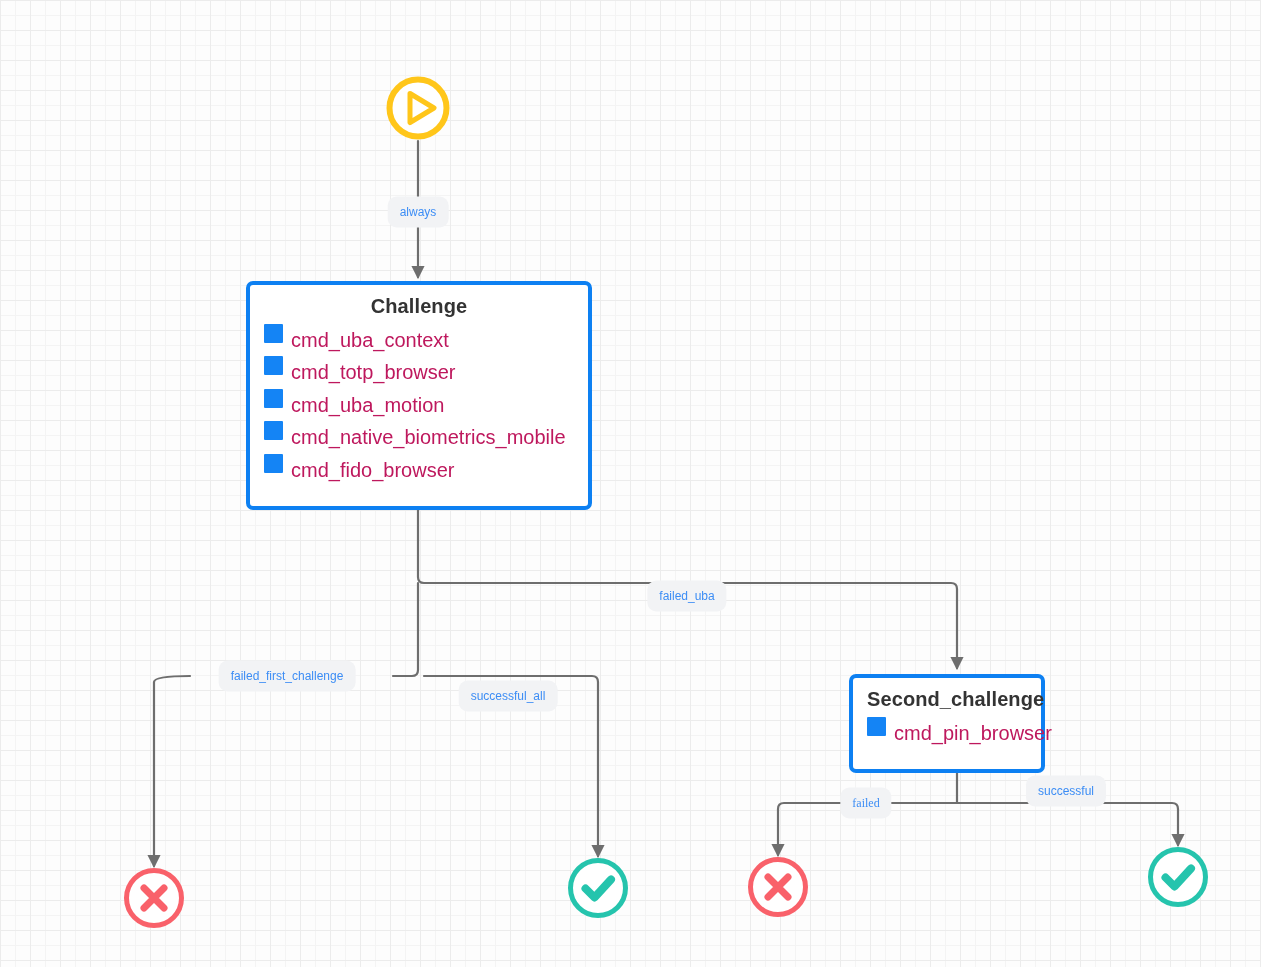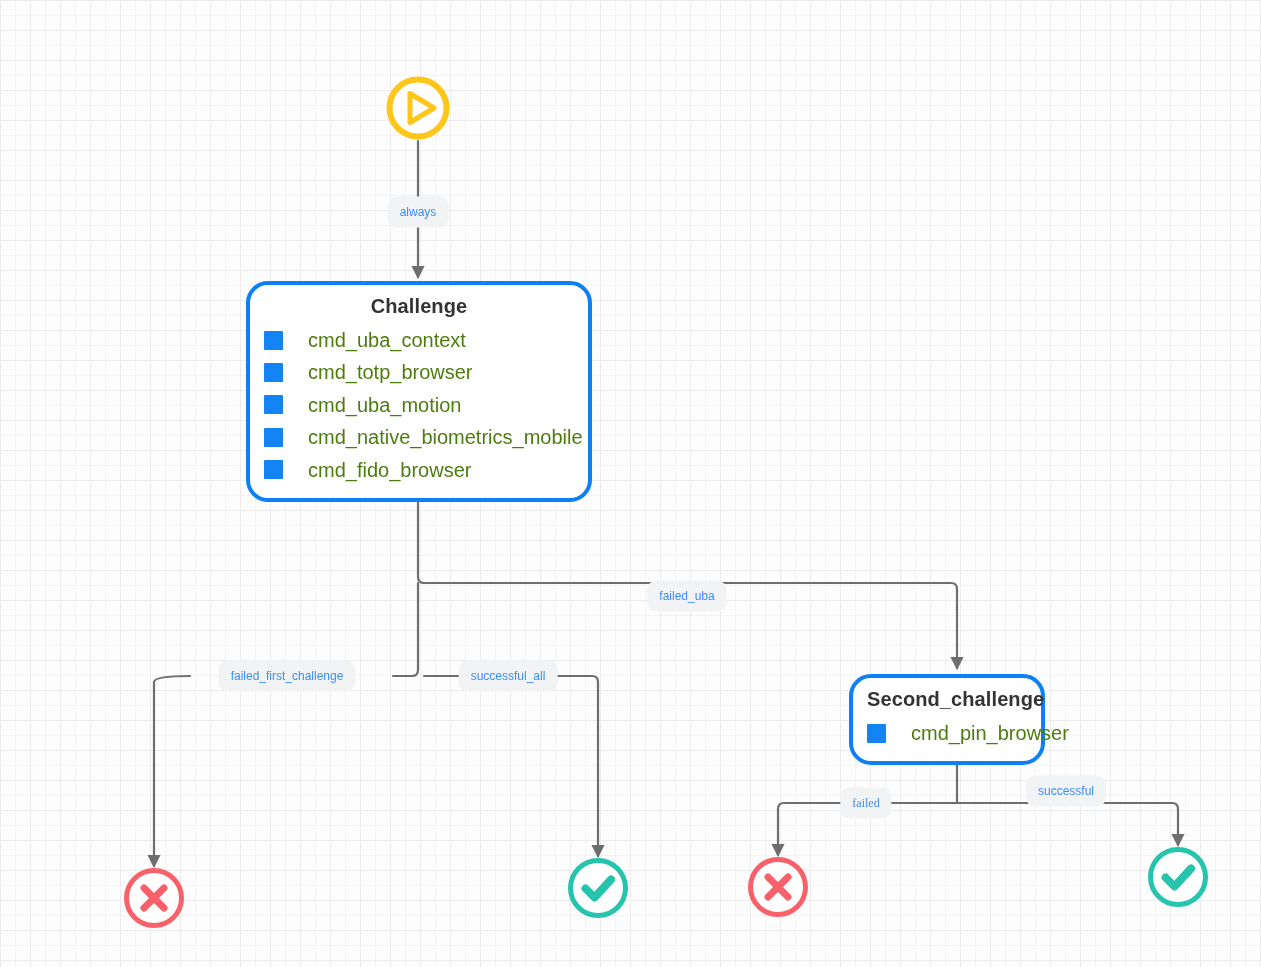--- a/index.html
+++ b/index.html
@@ -38,38 +38,37 @@
     stroke-linecap: round;
     stroke-linejoin: round;
   }
 
   
   .node-box {
     position: absolute;
     box-sizing: border-box;
     background: #ffffff;
     border: 4px solid #0d80f2;
-    border-radius: 22px;
-    padding: 10px 14px 12px 14px;
+    border-radius: 7px;
+    padding: 10px 14px 20px 14px;
     z-index: 5;
   }
   .node-title {
     text-align: center;
     font-size: 20px;
     font-weight: bold;
     color: #333333;
     letter-spacing: 0.1px;
     margin-bottom: 6px;
   }
   .node-item {
     display: flex;
-    align-items: center;
-    gap: 25px;
+    gap: 8px;
     font-size: 20px;
-    color: #4d7c0f;
+    color: #be185d;
     line-height: 1.62;
     white-space: nowrap;
   }
   .item-swatch {
     flex: none;
     width: 19px;
     height: 19px;
     background: #1484f5;
     border-radius: 1px;
   }
@@ -191,19 +190,19 @@
       <path d="M 18.5 31.5 L 27.5 40.5 L 44 22.5" stroke="#25c4ad" stroke-width="8" stroke-linecap="round" stroke-linejoin="round" fill="none"></path>
     </svg>
   </div>
 
   <div class="edge-label" style="left:418px; top:212px;">always</div>
 
   <div class="edge-label" style="left:687px; top:596px;">failed_uba</div>
 
   <div class="edge-label" style="left:287px; top:676px;">failed_first_challenge</div>
 
-  <div class="edge-label" style="left:508px; top:676px;">successful_all</div>
+  <div class="edge-label" style="left:508px; top:696px;">successful_all</div>
 
   <div class="edge-label" style="left:866px; top:803px;font-family:Liberation Serif, serif;">failed</div>
 
   <div class="edge-label" style="left:1066px; top:791px;">successful</div>
 
 </div>
 
 </body></html>

